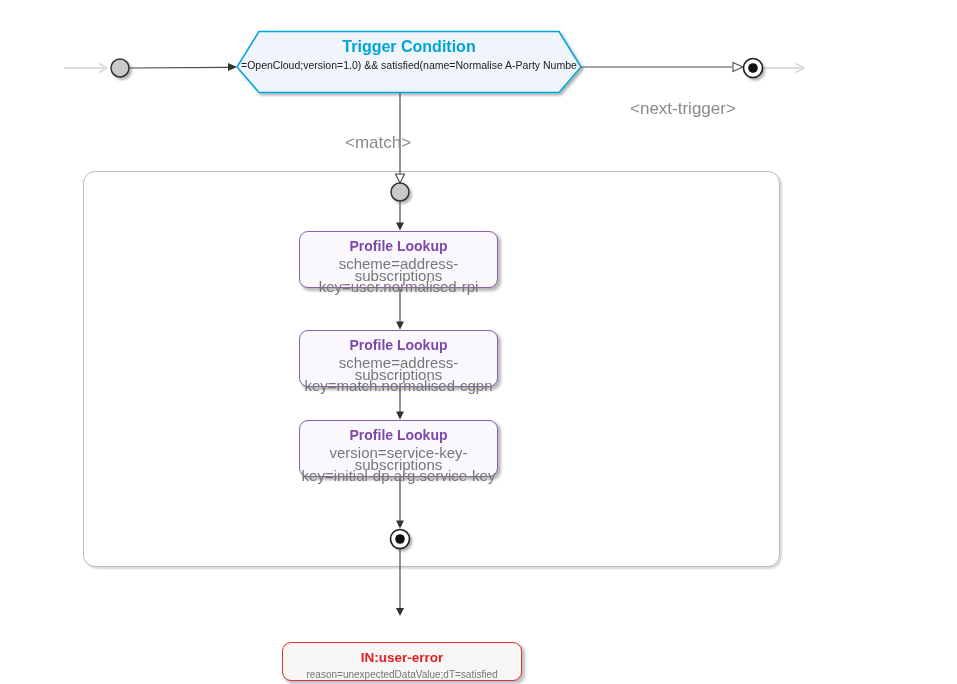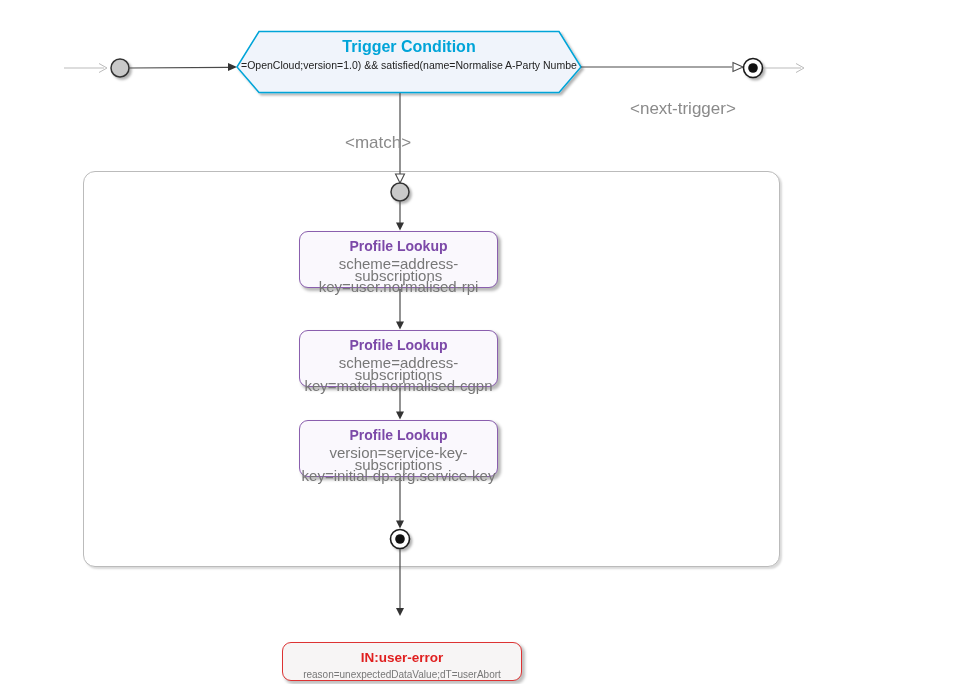--- a/index.html
+++ b/index.html
@@ -139,16 +139,16 @@
   <div class="abs lookup-box" style="top:420px;">
     <div class="lookup-title">Profile Lookup</div>
     <div class="lookup-lines">
       <div class="lookup-line">version=service-key-subscriptions</div>
       <div class="lookup-line">key=initial-dp.arg.service-key</div>
     </div>
   </div>
 
   <div class="abs error-box">
     <div class="error-title">IN:user-error</div>
-    <div class="error-detail">reason=unexpectedDataValue;dT=userAbort</div>
+    <div class="error-detail">reason=unexpectedDataValue;dT=satisfied</div>
   </div>
 
 </div>
 
 </body></html>

